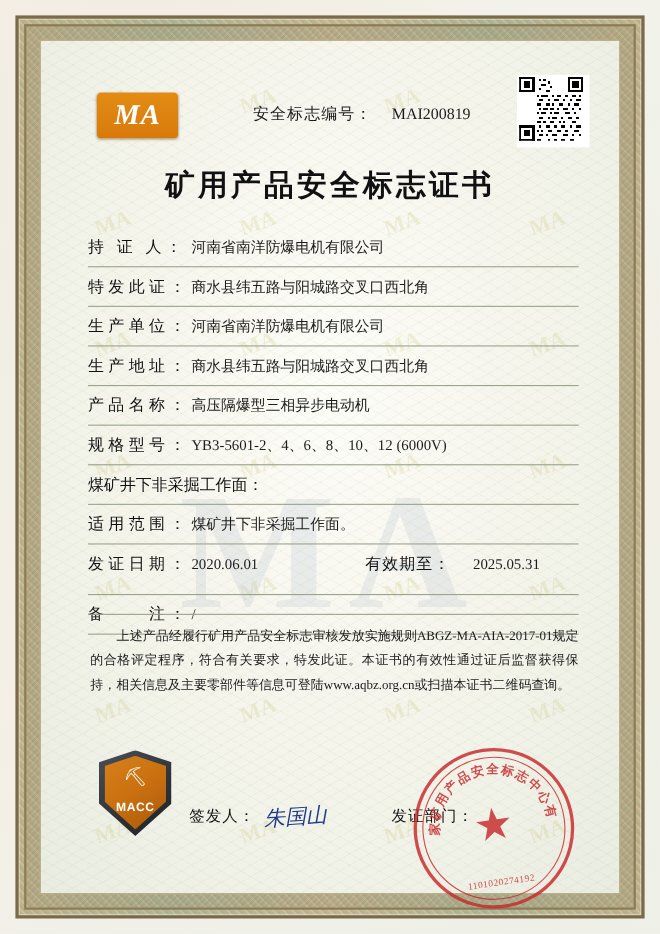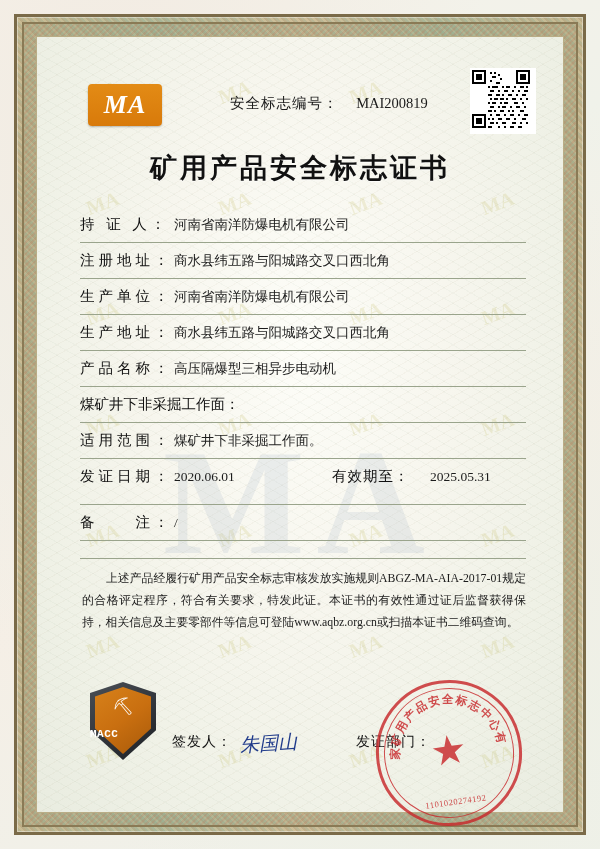--- a/index.html
+++ b/index.html
@@ -269,25 +269,25 @@
   .shield-inner {
     position: absolute;
     left: 5px; top: 5px; right: 5px; bottom: 6px;
     background: linear-gradient(145deg, #d7811a 0%, #c96f10 50%, #a85a0a 100%);
     clip-path: polygon(50% 0%, 100% 14%, 100% 62%, 50% 100%, 0% 62%, 0% 14%);
   }
   .shield-text {
     position: absolute;
     left: 0; right: 0;
     bottom: 20px;
-    text-align: left;
+    text-align: center;
     color: #fff;
     font-size: 11px;
     font-weight: bold;
-    font-family: Liberation Mono, monospace;
+    font-family: Liberation Sans, sans-serif;
     letter-spacing: 0.5px;
   }
   .shield-icon {
     position: absolute;
     left: 0; right: 0;
     top: 16px;
     text-align: center;
     color: #fff;
     font-size: 17px;
     line-height: 1;
@@ -523,39 +523,43 @@
     <div class="cert-title">矿用产品安全标志证书</div>
 
     <div class="fields">
 
       <div class="field-row">
         <div class="f-label w1">持 证 人：</div>
         <div class="f-value">河南省南洋防爆电机有限公司</div>
       </div>
 
       <div class="field-row">
-        <div class="f-label w1">注册地址：</div>
+        <div class="f-label w1">特发此证：</div>
         <div class="f-value">商水县纬五路与阳城路交叉口西北角</div>
       </div>
 
       <div class="field-row">
         <div class="f-label w1">生产单位：</div>
         <div class="f-value">河南省南洋防爆电机有限公司</div>
       </div>
 
       <div class="field-row">
         <div class="f-label w1">生产地址：</div>
         <div class="f-value">商水县纬五路与阳城路交叉口西北角</div>
       </div>
 
       <div class="field-row">
         <div class="f-label w1">产品名称：</div>
         <div class="f-value">高压隔爆型三相异步电动机</div>
       </div>
 
+      <div class="field-row">
+        <div class="f-label w1">规格型号：</div>
+        <div class="f-value">YB3-5601-2、4、6、8、10、12 (6000V)</div>
+      </div>
 
       <div class="field-row">
         <div class="f-label w2">煤矿井下非采掘工作面：</div>
       </div>
 
       <div class="field-row">
         <div class="f-label w1">适用范围：</div>
         <div class="f-value">煤矿井下非采掘工作面。</div>
       </div>
 

